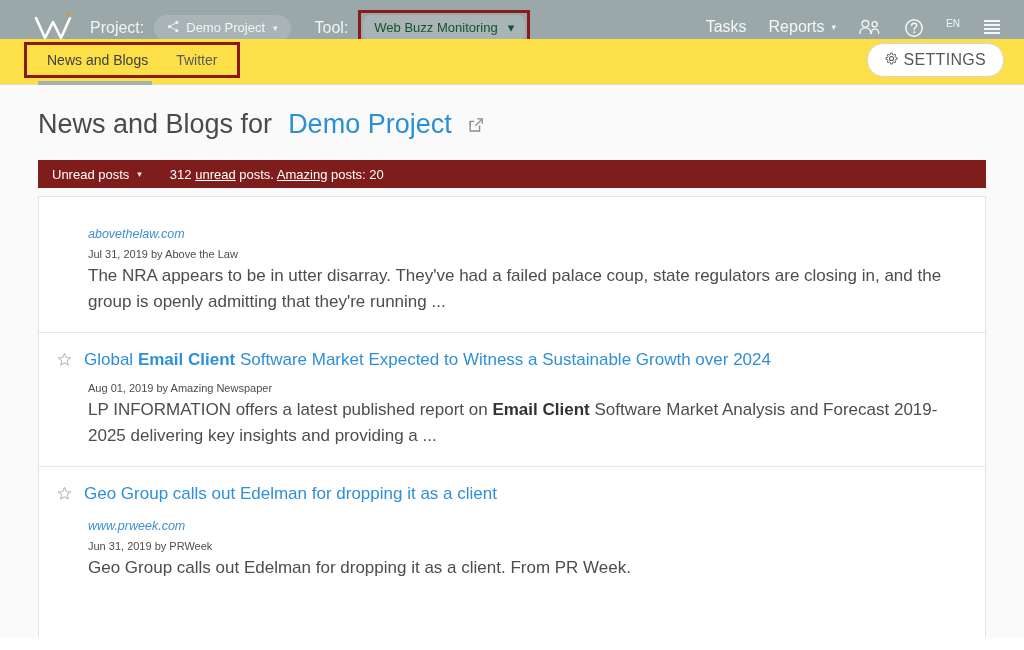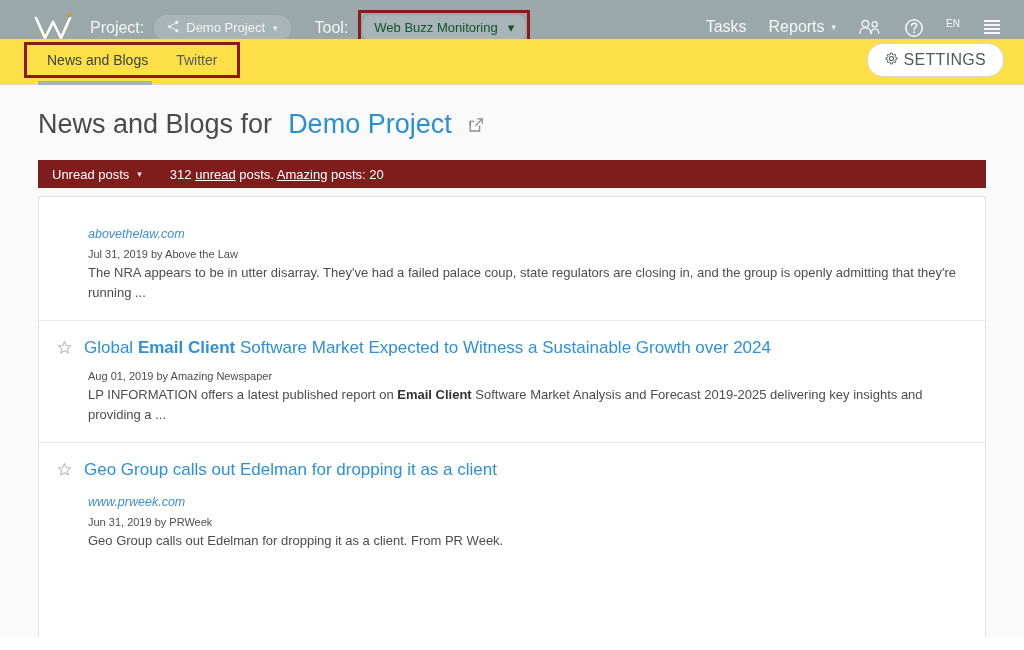--- a/index.html
+++ b/index.html
@@ -219,21 +219,21 @@
     cursor: pointer;
     display: inline-block;
     margin-bottom: 7px;
   }
   .post-meta {
     font-size: 11px;
     color: #4d4d4d;
     margin-bottom: 3px;
   }
   .post-snippet {
-    font-size: 13px;
+    font-size: 17px;
     color: #4d4d4d;
     line-height: 1.5;
     max-width: 905px;
   }
   .post-snippet b { font-weight: bold; color: #333; }
 </style>
 </head>
 <body>
 
 <div class="topbar">

